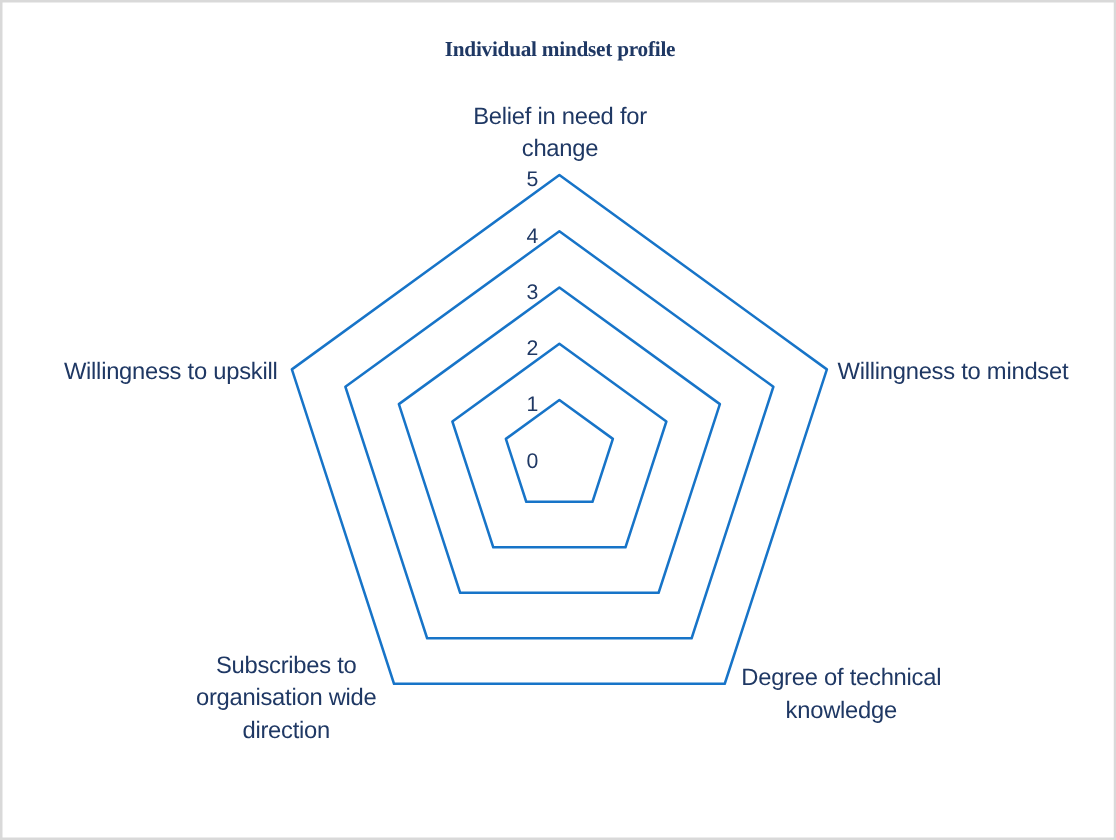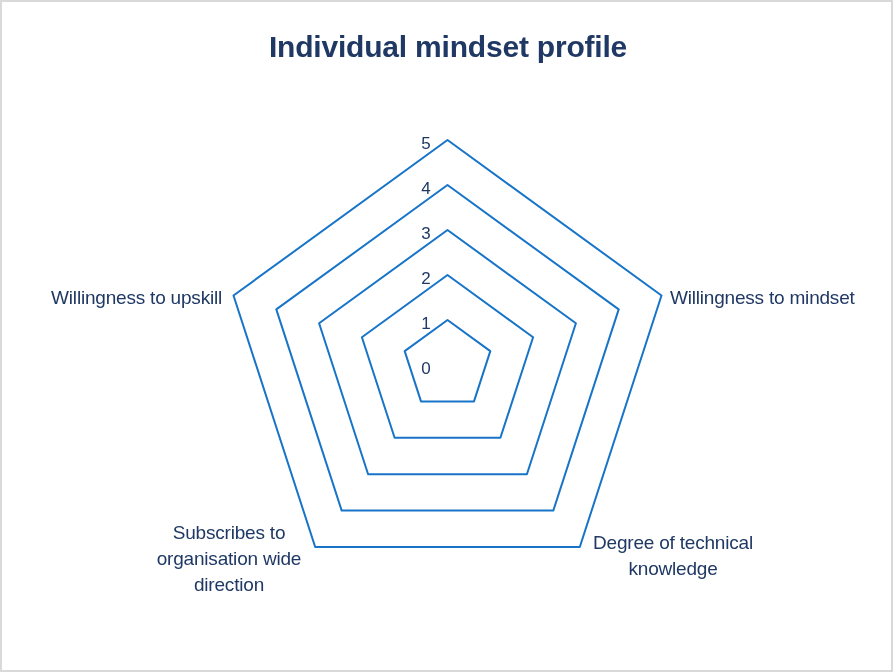--- a/index.html
+++ b/index.html
@@ -16,24 +16,25 @@
     background:var(--panel-bg);
     border:2px solid var(--panel-border);
     overflow:hidden;
     font-family:"Liberation Sans", sans-serif;
   }
   .chart-title{
     position:absolute;
     left:446px;top:28px;
     transform:translateX(-50%);
     white-space:nowrap;
-    font-size:30px;
+    font-size:17px;
     font-weight:bold;
     letter-spacing:-0.2px;
     color:var(--navy);
+    font-family:Liberation Serif, serif;
   }
   #radar-svg{
     position:absolute;left:0;top:0;
   }
   .axis-label{
     position:absolute;
     font-size:19px;
     line-height:26px;
     letter-spacing:-0.2px;
     color:var(--navy);
@@ -89,20 +90,22 @@
 
   <div id="tick-layer">
       <div class="tick-label" style="top: 357px; left: 368.5px;">0</div>
       <div class="tick-label" style="top: 312px; left: 368.5px;">1</div>
       <div class="tick-label" style="top: 267px; left: 368.5px;">2</div>
       <div class="tick-label" style="top: 222px; left: 368.5px;">3</div>
       <div class="tick-label" style="top: 177px; left: 368.5px;">4</div>
       <div class="tick-label" style="top: 132px; left: 368.5px;">5</div>
     </div>
 
+  <div class="axis-label belief">Belief in need for
+change</div>
 
   <div class="axis-label willing-change">Willingness to mindset</div>
 
   <div class="axis-label degree">Degree of technical
 knowledge</div>
 
   <div class="axis-label subscribes">Subscribes to
 organisation wide
 direction</div>
 

